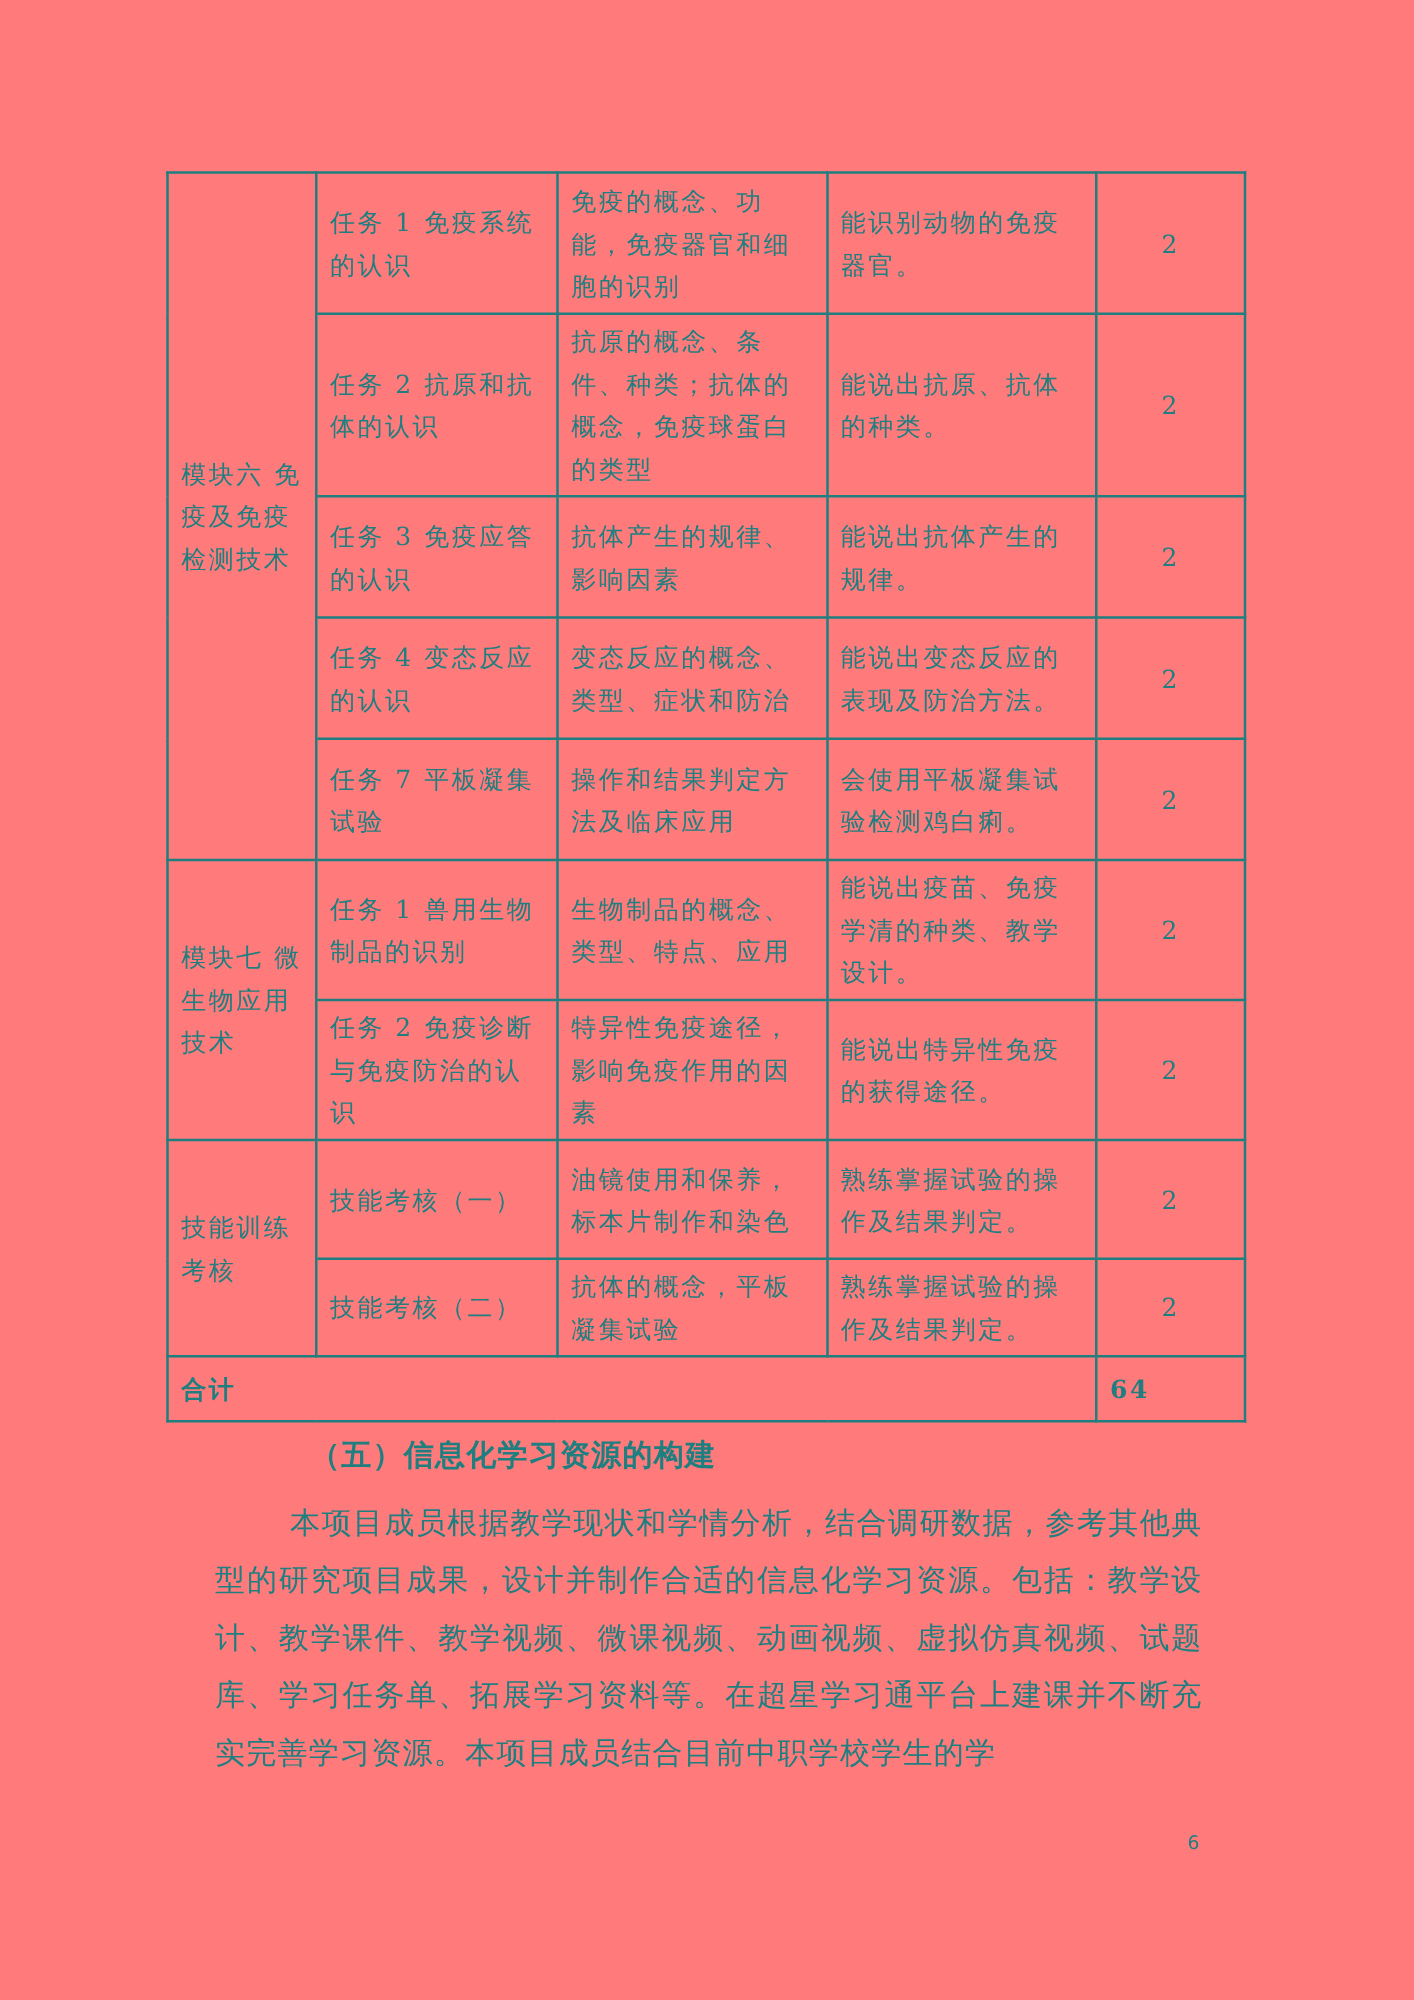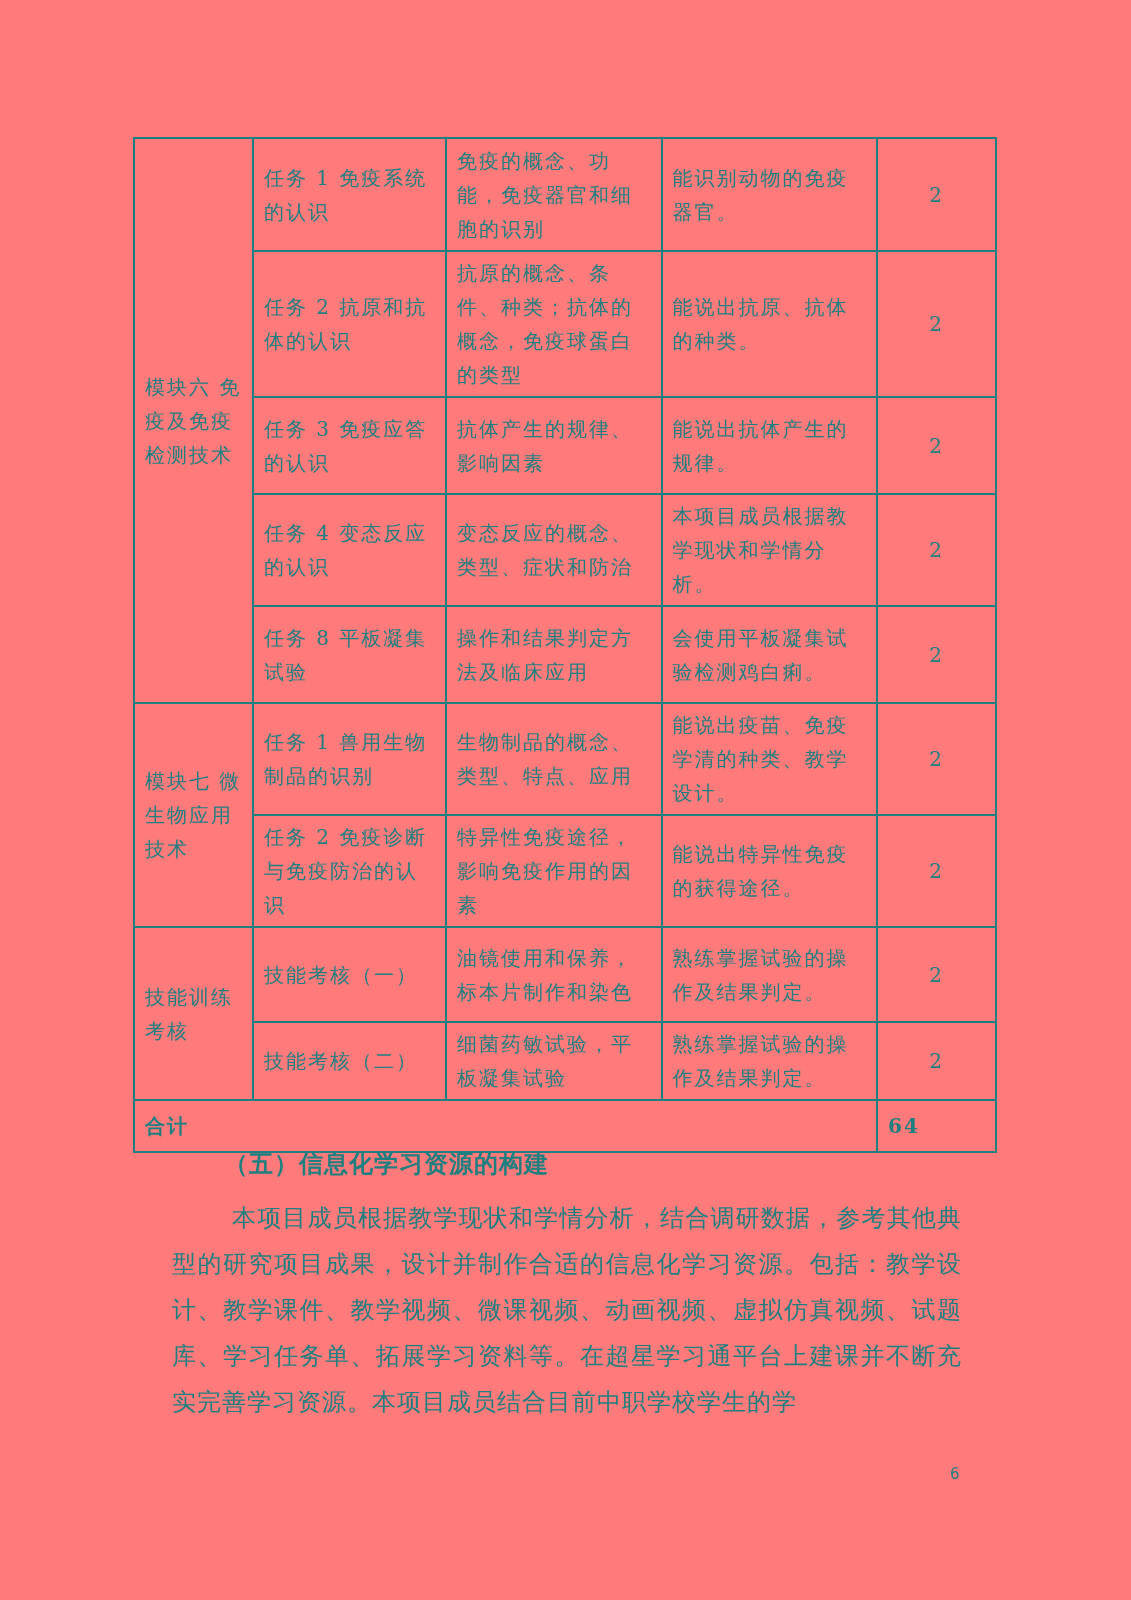--- a/index.html
+++ b/index.html
@@ -23,21 +23,21 @@
     font-size: 20px;
     line-height: 34px;
     vertical-align: middle;
     padding: 4px 10px;
     letter-spacing: 2px;
   }
   td.module { padding-left: 10px; line-height: 46px; margin-top: 34px; }
   td.hours { text-align: center; font-size: 20px; letter-spacing: 0; }
   td.total-label, td.total-value { text-align: left; font-weight: bold; height: 42px; padding: 0; }
   .section-heading {
-    position: absolute; left: 224px; top: 1148px;
+    position: absolute; left: 248px; top: 1148px;
     font-size: 24px; font-weight: bold; letter-spacing: 1px;
     font-family: "DejaVu Sans", "Liberation Sans", sans-serif;
   }
   .paragraph {
     position: absolute; left: 172px; top: 1195px; width: 790px;
     font-size: 24px; line-height: 46px;
     text-indent: 60px; letter-spacing: 1px;
     text-align: justify;
   }
   .page-number {
@@ -73,25 +73,25 @@
   </tr>
   <tr style="height:97px">
     <td>任务 3 免疫应答的认识</td>
     <td>抗体产生的规律、影响因素</td>
     <td>能说出抗体产生的规律。</td>
     <td class="hours">2</td>
   </tr>
   <tr style="height:97px">
     <td>任务 4 变态反应的认识</td>
     <td>变态反应的概念、类型、症状和防治</td>
-    <td>本项目成员根据教学现状和学情分析。</td>
+    <td>能说出变态反应的表现及防治方法。</td>
     <td class="hours">2</td>
   </tr>
   <tr style="height:97px">
-    <td>任务 8 平板凝集试验</td>
+    <td>任务 7 平板凝集试验</td>
     <td>操作和结果判定方法及临床应用</td>
     <td>会使用平板凝集试验检测鸡白痢。</td>
     <td class="hours">2</td>
   </tr>
   <tr style="height:103px">
     <td class="module" rowspan="2">模块七 微生物应用技术</td>
     <td>任务 1 兽用生物制品的识别</td>
     <td>生物制品的概念、类型、特点、应用</td>
     <td>能说出疫苗、免疫学清的种类、教学设计。</td>
     <td class="hours">2</td>
@@ -104,21 +104,21 @@
   </tr>
   <tr style="height:95px">
     <td class="module" rowspan="2">技能训练考核</td>
     <td>技能考核（一）</td>
     <td>油镜使用和保养，标本片制作和染色</td>
     <td>熟练掌握试验的操作及结果判定。</td>
     <td class="hours">2</td>
   </tr>
   <tr style="height:59px">
     <td>技能考核（二）</td>
-    <td>细菌药敏试验，平板凝集试验</td>
+    <td>抗体的概念，平板凝集试验</td>
     <td>熟练掌握试验的操作及结果判定。</td>
     <td class="hours">2</td>
   </tr>
   <tr>
     <td class="total-label" colspan="4">合计</td>
     <td class="total-value">64</td>
   </tr>
 </tbody>
   </table>
 

